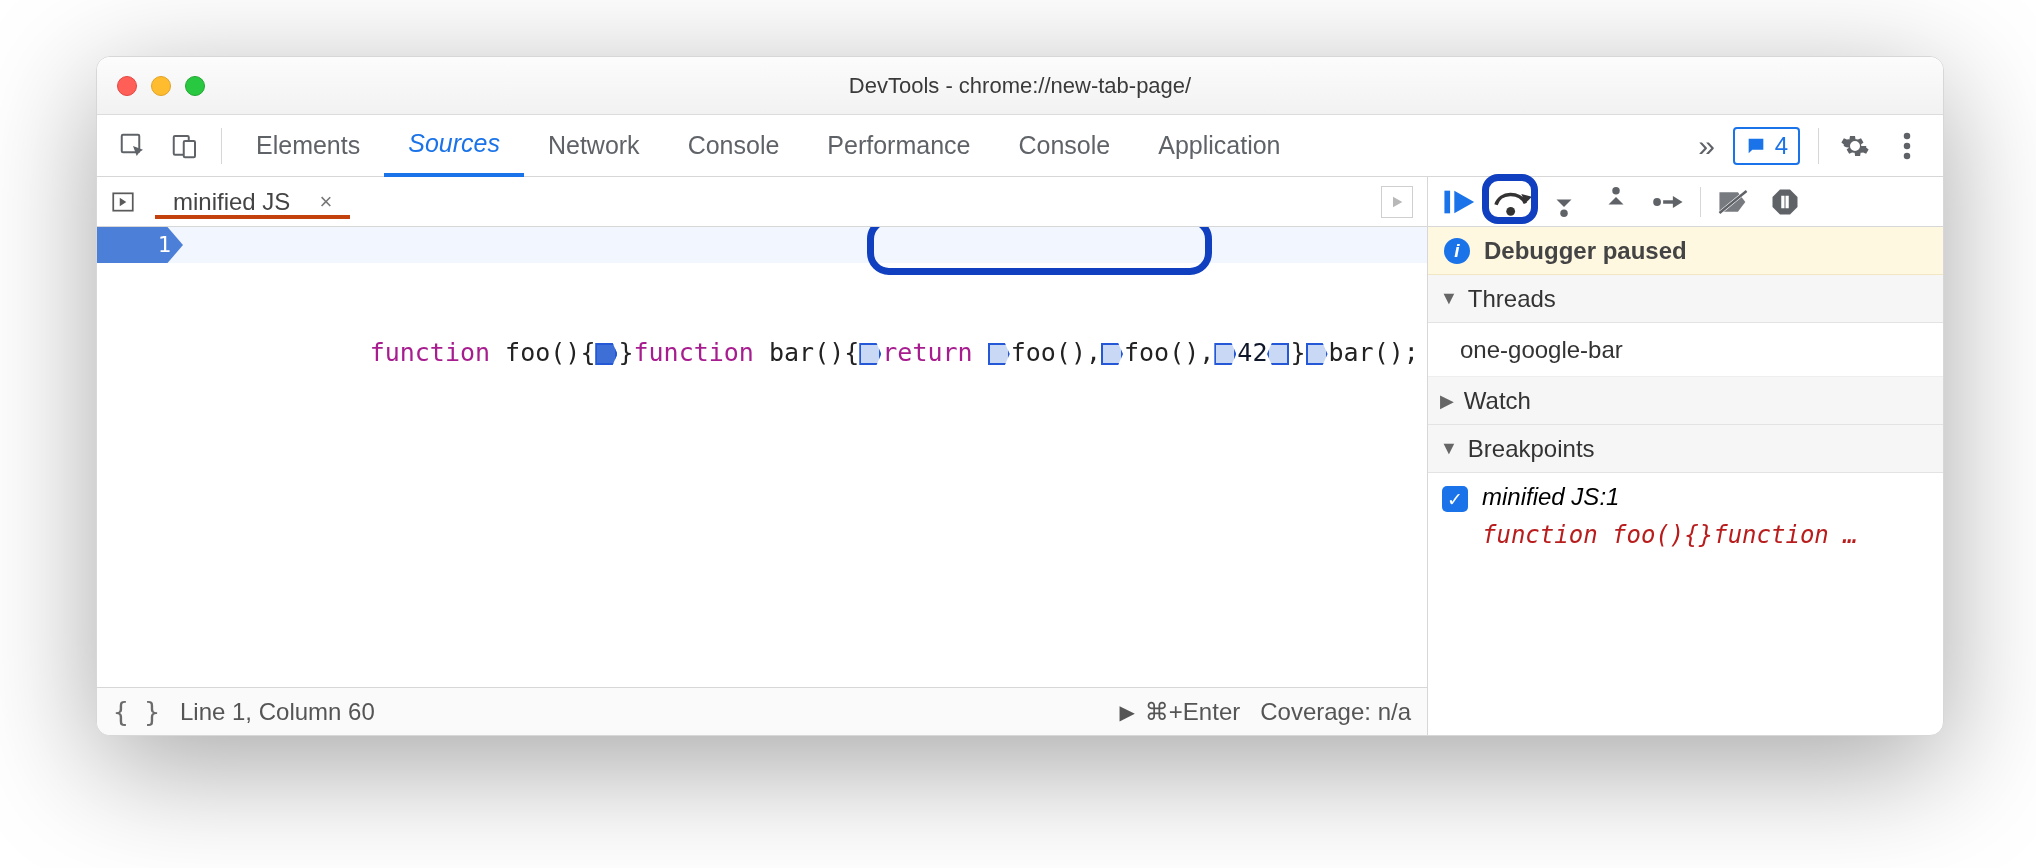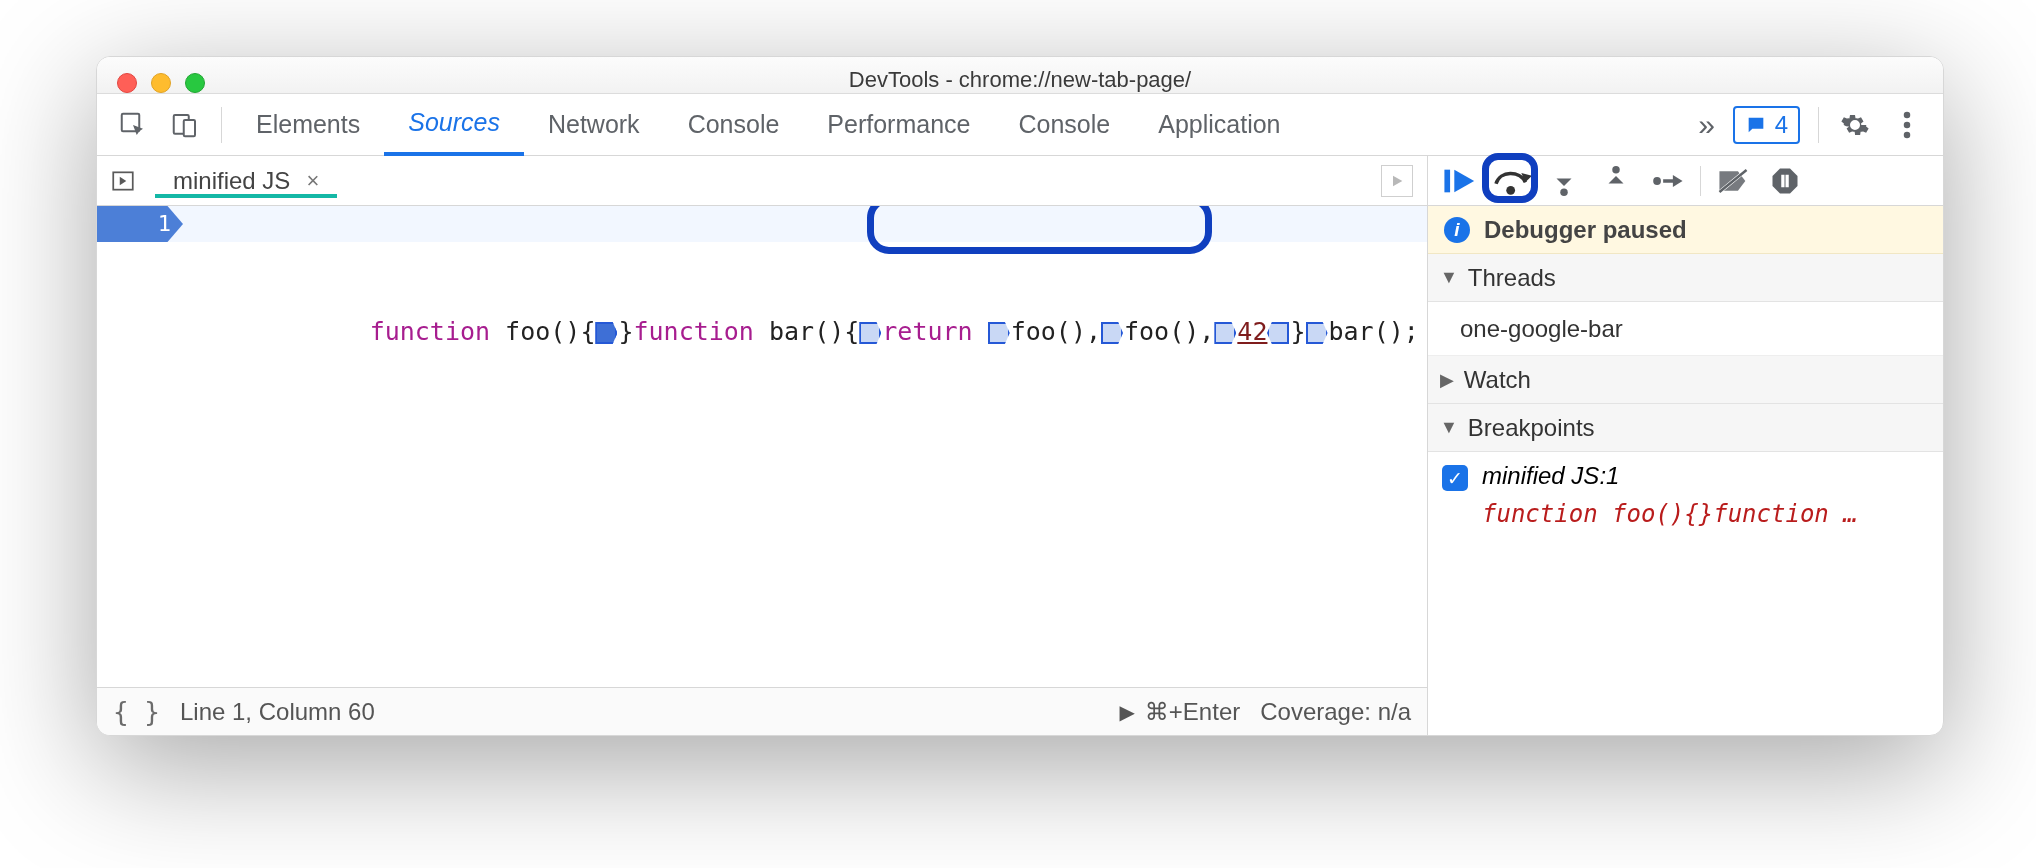--- a/index.html
+++ b/index.html
@@ -20,25 +20,25 @@
     background: #fff;
     border-radius: 14px;
     overflow: hidden;
     border: 1px solid #d7d7d7;
     display: flex;
     flex-direction: column;
   }
 
   
   .titlebar {
-    height: 37px;
+    height: 58px;
     background: linear-gradient(#fcfcfc,#f2f2f2);
     border-bottom: 1px solid #dcdcdc;
     display: flex;
-    align-items: flex-end;
+    align-items: center;
     position: relative;
   }
   .traffic { display:flex; gap:14px; margin-left:20px; }
   .traffic span { width:20px; height:20px; border-radius:50%; display:block; }
   .t-red{background:#ff5f57;border:1px solid #e24640;}
   .t-yel{background:#febc2e;border:1px solid #e1a325;}
   .t-grn{background:#28c840;border:1px solid #22a633;}
   .titlebar .title{
     position:absolute; left:0; right:0; text-align:center;
     font-size:22px; color:#3a3a3a; font-weight:400;
@@ -83,22 +83,22 @@
   .right{width:515px;display:flex;flex-direction:column;min-width:0;}
 
   
   .filetabs{
     height:50px;display:flex;align-items:center;padding:0 8px;
     border-bottom:1px solid #d7d7d7;
     color:#444;font-size:24px;
   }
   .filetabs .sel-icon{width:36px;height:36px;display:flex;align-items:center;justify-content:center;margin-right:10px;color:#5a5a5a;}
   .file-tab{
-    display:flex;align-items:center;gap:16px;padding:0 18px;height:35px;
-    border-bottom:4px solid #14b8a6;padding-top:4px;margin-left:4px;
+    display:flex;align-items:center;gap:29px;padding:0 18px;height:35px;
+    border-bottom:4px solid #c2410c;padding-top:4px;margin-left:4px;
   }
   .file-tab .close{color:#777;font-size:22px;}
   .run-icon{margin-left:auto;margin-right:6px;width:32px;height:32px;display:flex;align-items:center;justify-content:center;color:#9a9a9a;border:1px solid #cfcfcf;}
 
   
   .editor{
     flex:1; position:relative; font-family: Menlo, Consolas, monospace;
     font-size:25px; background:#fff; overflow:hidden;
   }
   .line-hl{position:absolute;left:0;right:0;top:0;height:36px;background:#f2f7ff;}
@@ -106,21 +106,21 @@
     position:absolute;left:0;top:0;width:86px;height:36px;
     background:#4c7fd7;color:#fff;text-align:right;padding-right:12px;
     line-height:36px;font-size:22px;
     clip-path: polygon(0 0, 82% 0, 100% 50%, 82% 100%, 0 100%);
   }
   .code{
     position:absolute; left:92px; top:0; height:36px; line-height:36px;
     white-space:pre; color:#222;
   }
   .kw{color:#a71d8f;}
-  .num{color:#7f1d1d;text-decoration:underline;}
+  .num{color:#0f172a;}
   .bp-glyph{
     display:inline-block;width:22px;height:22px;background:#c9d8f5;
     border:2px solid #2558d6; vertical-align:-4px;
     clip-path: polygon(0 0, 78% 0, 100% 50%, 78% 100%, 0 100%);
     margin-right:1px;
   }
   .bp-glyph.paused{background:#3e6fd6;}
   .exec-hl{
     position:absolute; top:3px; height:30px; background:#b7cdf7;
     border-radius:4px; z-index:-1;

